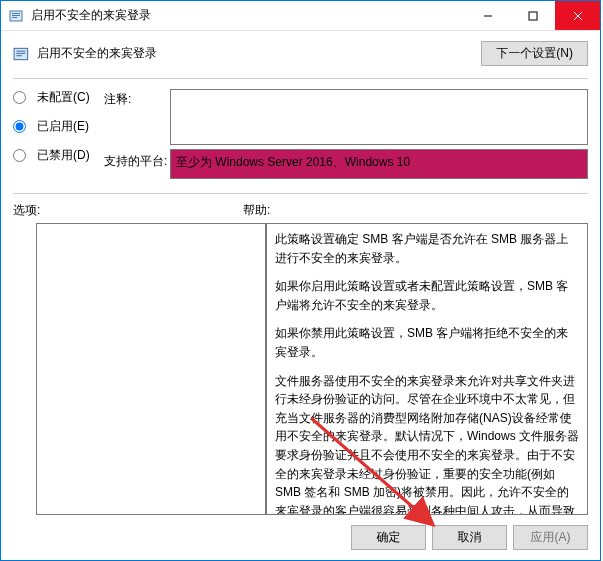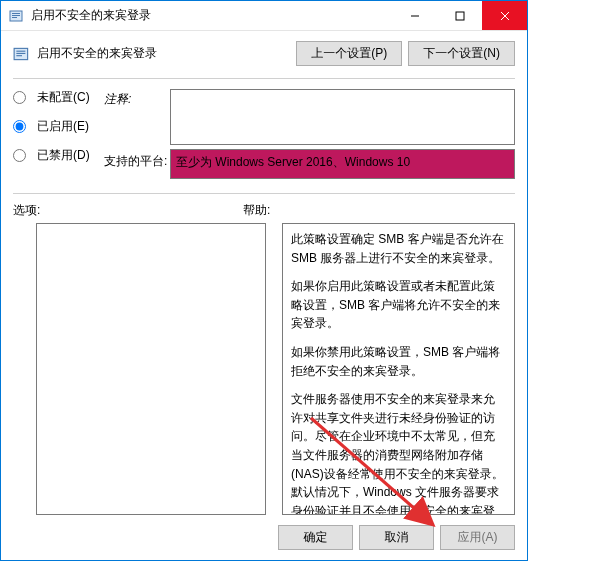--- a/index.html
+++ b/index.html
@@ -4,21 +4,21 @@
 <style>
   * { box-sizing: border-box; }
   body {
     margin: 0;
     font-family: "Microsoft YaHei", "Segoe UI", Tahoma, sans-serif;
     font-size: 12px;
     background: #fff;
     color: #000;
   }
   .window {
-    width: 528px;
+    width: 601px;
     height: 561px;
     border: 1px solid #0078d7;
     display: flex;
     flex-direction: column;
     position: relative;
     justify-content: center;
   }
   .titlebar {
     height: 30px;
     background: #fff;
@@ -81,21 +81,21 @@
     align-items: start;
   }
   .radios {
     grid-row: 1 / span 3;
     display: flex;
     flex-direction: column;
     gap: 12px;
   }
   .radio-item { display: flex; align-items: center; gap: 8px; white-space: nowrap; }
   .radio-item input { margin: 0 3px 0 0; }
-  .lbl-comment { grid-column: 2; grid-row: 1; padding-top: 2px; font-style: italic; }
+  .lbl-comment { grid-column: 2; grid-row: 1; padding-top: 2px; }
   .comment-box {
     grid-column: 3; grid-row: 1;
     height: 56px;
     resize: none;
     font-family: inherit;
     font-size: 12px;
     padding: 2px 4px;
     border: 1px solid #7a7a7a;
     overflow-y: scroll;
   }
@@ -114,21 +114,21 @@
 
   .mid-labels {
     display: grid;
     grid-template-columns: 230px 1fr;
     margin-bottom: 4px;
   }
 
   .panes {
     display: grid;
     grid-template-columns: 230px 1fr;
-    gap: 16px;
+    gap: 0;
     flex: 1;
     min-height: 0;
     margin-bottom: 10px;
     padding-left: 23px;
   }
   .options-box {
     border: 1px solid #7a7a7a;
     background: #fff;
     overflow: auto;
   }
@@ -214,21 +214,20 @@
       <span class="header-icon">
         <svg viewBox="0 0 16 16">
             <rect x="1" y="3" width="12" height="10" fill="#d7e7f7" stroke="#4a7ab0"></rect>
             <rect x="3" y="5" width="8" height="1" fill="#4a7ab0"></rect>
             <rect x="3" y="7" width="8" height="1" fill="#4a7ab0"></rect>
             <rect x="3" y="9" width="5" height="1" fill="#4a7ab0"></rect>
           </svg>
       </span>
       <span class="header-title">启用不安全的来宾登录</span>
       <div class="nav-btns">
-        <button class="nav-btn">上一个设置(P)</button>
         <button class="nav-btn">下一个设置(N)</button>
       </div>
     </div>
 
     <div class="hr"></div>
 
     <div class="config-grid">
       <div class="radios">
         <label class="radio-item">
           <input type="radio" name="state" style="">

